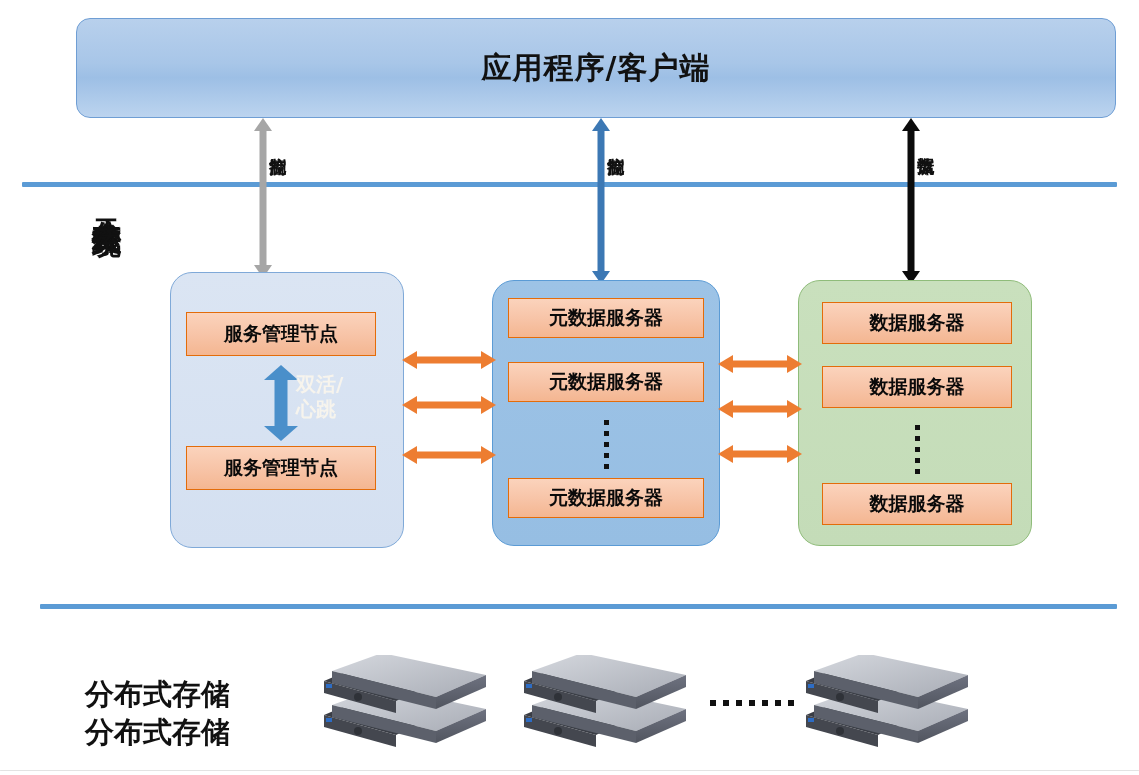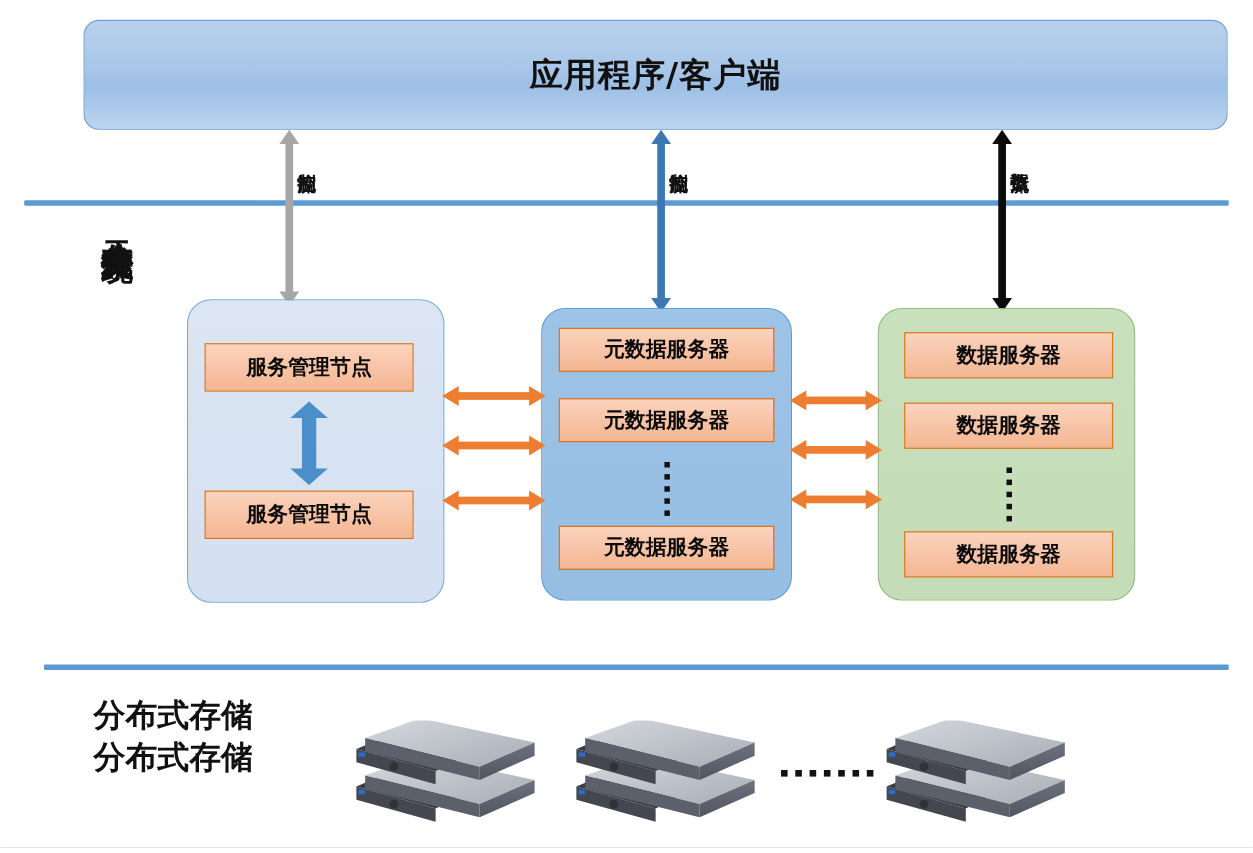--- a/index.html
+++ b/index.html
@@ -155,21 +155,21 @@
 
   .ha-l1 { left: 402px; top: 351px; width: 94px; }
   .ha-l2 { left: 402px; top: 396px; width: 94px; }
   .ha-l3 { left: 402px; top: 446px; width: 94px; }
   .ha-r1 { left: 718px; top: 355px; width: 84px; }
   .ha-r2 { left: 718px; top: 400px; width: 84px; }
   .ha-r3 { left: 718px; top: 445px; width: 84px; }
 
   
   .cluster-label {
-    position: absolute; left: 85px; top: 632px; width: 220px;
+    position: absolute; left: 85px; top: 676px; width: 220px;
     font-size: 29px; font-weight: 700; color: #111; line-height: 1.3;
   }
   .servers { position: absolute; }
   .sv1 { left: 318px; top: 655px; }
   .sv2 { left: 518px; top: 655px; }
   .sv3 { left: 800px; top: 655px; }
 
   .hdots {
     position: absolute; left: 710px; top: 700px;
     display: flex; gap: 7px; align-items: center;
@@ -212,20 +212,24 @@
 
   <div class="sys-label">小云分布式文件系统</div>
 
   <div class="panel panel-left"></div>
   <div class="nodebox lb1">服务管理节点</div>
   <div class="nodebox lb2">服务管理节点</div>
   <div class="ha-arrow">
     <div class="head up"></div>
     <div class="shaft"></div>
     <div class="head down"></div>
+  </div>
+  <div class="ha-note">
+    <div>双活/</div>
+    <div>心跳</div>
   </div>
 
   <div class="panel panel-mid"></div>
   <div class="nodebox mb1">元数据服务器</div>
   <div class="nodebox mb2">元数据服务器</div>
   <div class="vdots vdots-mid">
     <span></span>
       <span></span>
       <span></span>
       <span></span>

